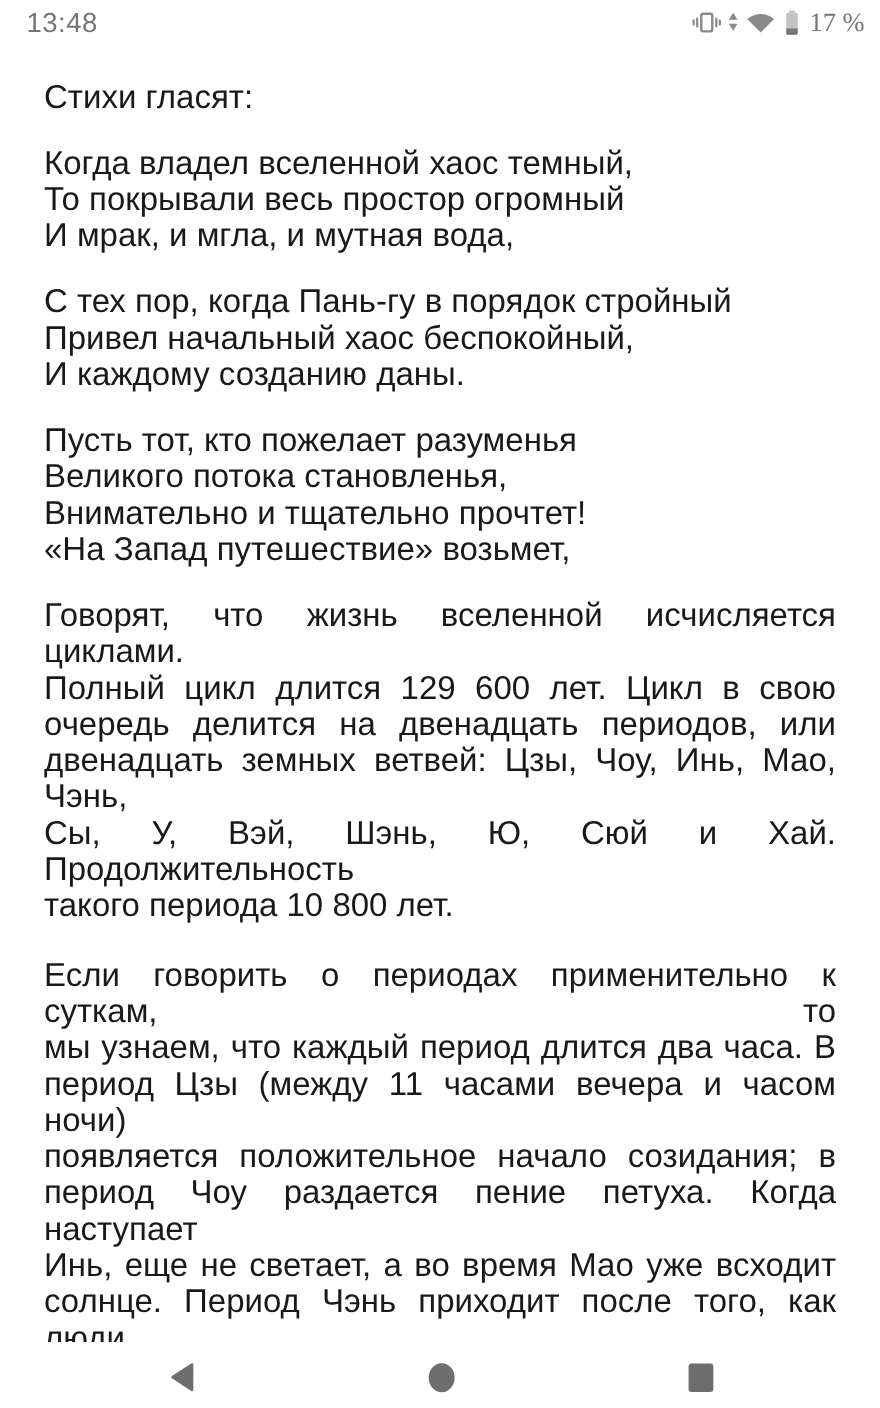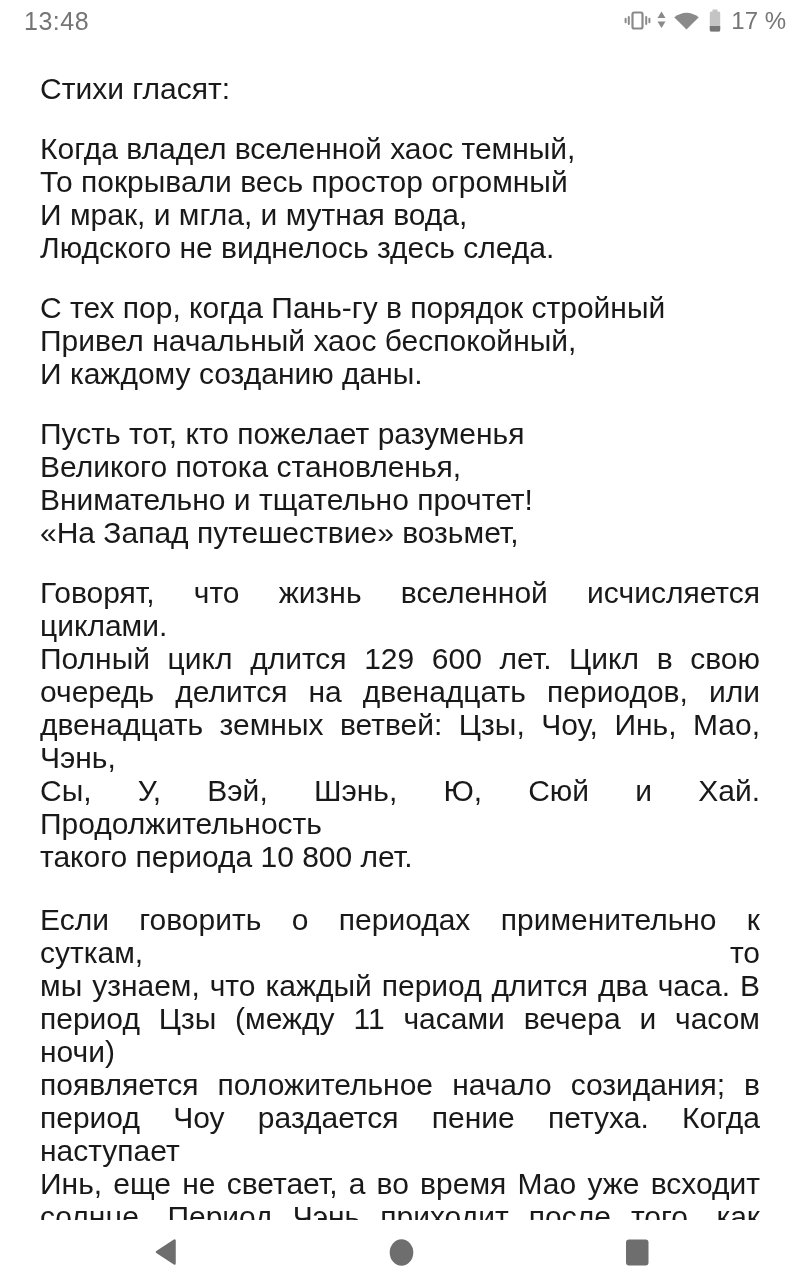--- a/index.html
+++ b/index.html
@@ -12,21 +12,21 @@
 
   
   .status-bar {
     position: absolute; top: 0; left: 0; right: 0; height: 40px;
     display: flex; align-items: center; justify-content: space-between;
     padding: 0 14px 0 24px;
   }
   .status-time {
     font-size: 25px; color: var(--status-gray); letter-spacing: 0.5px; padding-top: 2px;
   }
-  .status-right { display: flex; align-items: center; gap: 5px; }
+  .status-right { display: flex; align-items: center; gap: 5px; font-family: Liberation Serif, serif; }
   .status-right svg { display: block; }
   .battery-pct { font-size: 24px; color: var(--status-gray); margin-left: 2px; padding-top: 2px; }
 
   
   .content {
     position: absolute; left: 40px; top: 72px; width: 720px; height: 1148px;
     overflow: hidden;
     font-size: 30px; line-height: 33px; color: var(--text);
   }
   .block { margin-bottom: 27px; }
@@ -87,21 +87,20 @@
   </div>
 
   <div class="content">
     <div class="block">
       <div class="tline">Стихи гласят:</div>
     </div>
     <div class="block">
         <div class="tline">Когда владел вселенной хаос темный,</div>
         <div class="tline">То покрывали весь простор огромный</div>
         <div class="tline">И мрак, и мгла, и мутная вода,</div>
-        <div class="tline">Людского не виднелось здесь следа.</div>
       </div>
     <div class="block">
         <div class="tline">С тех пор, когда Пань-гу в порядок стройный</div>
         <div class="tline">Привел начальный хаос беспокойный,</div>
         <div class="tline">И каждому созданию даны.</div>
       </div>
     <div class="block">
         <div class="tline">Пусть тот, кто пожелает разуменья</div>
         <div class="tline">Великого потока становленья,</div>
         <div class="tline">Внимательно и тщательно прочтет!</div>

